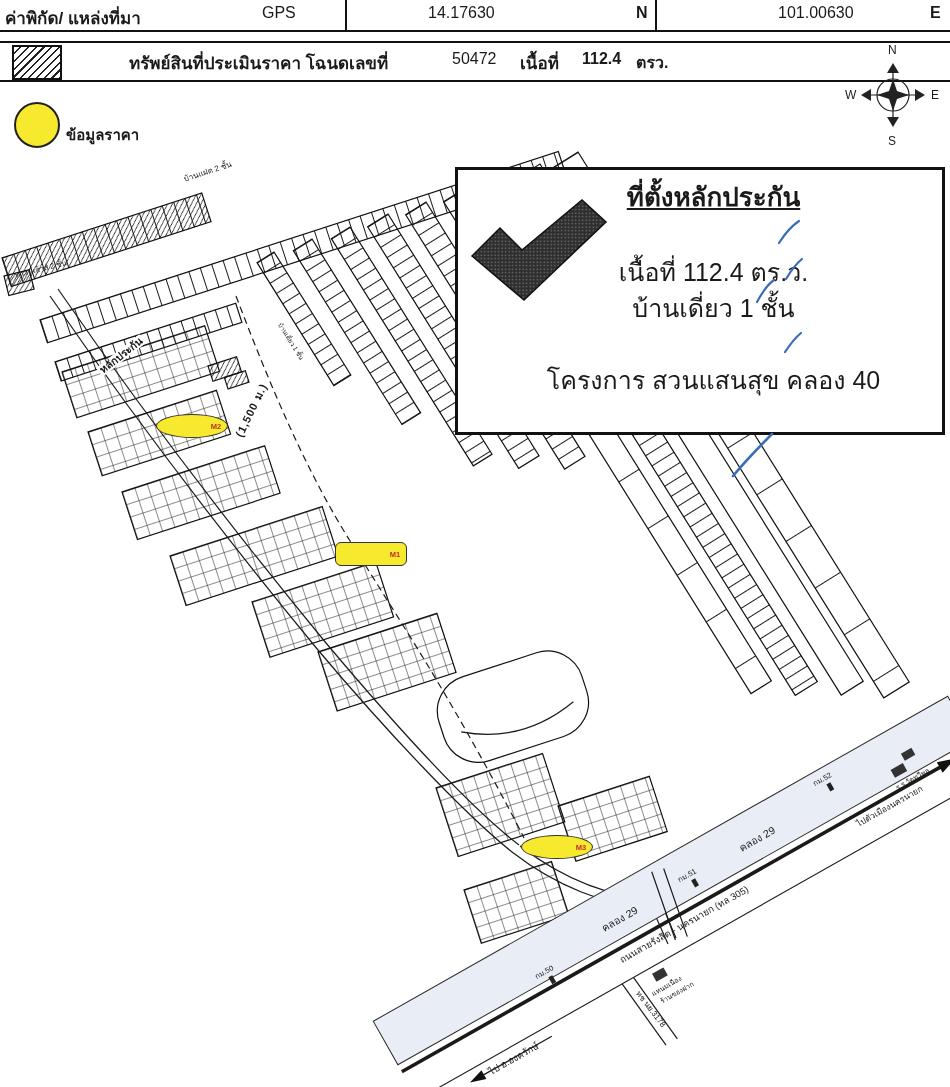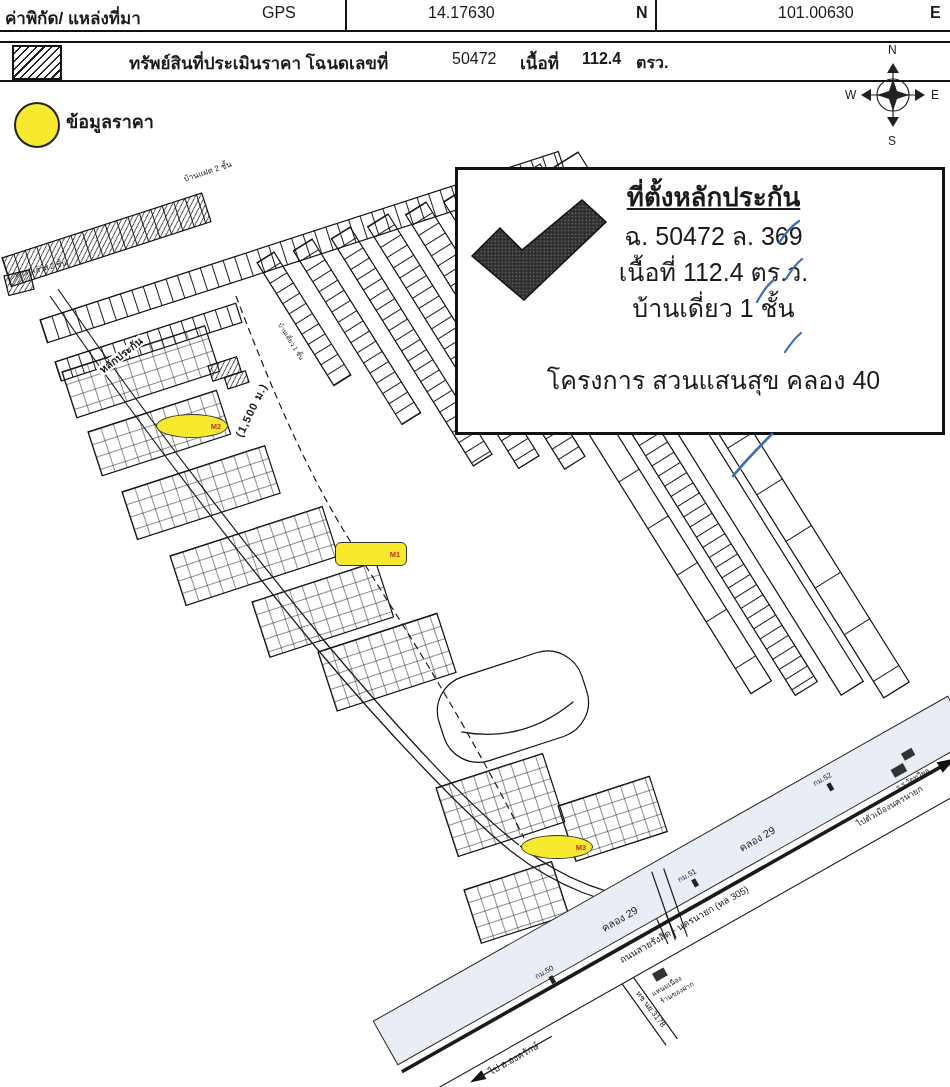--- a/index.html
+++ b/index.html
@@ -211,21 +211,21 @@
     <span class="hdr-cell b" style="left:85px;top:49px;font-size:17px;margin-left:44px;">ทรัพย์สินที่ประเมินราคา โฉนดเลขที่</span>
     <span class="hdr-cell" style="left:452px;top:50px;">50472</span>
     <span class="hdr-cell b" style="left:520px;top:49px;font-size:17px;">เนื้อที่</span>
     <span class="hdr-cell b" style="left:582px;top:50px;">112.4</span>
     <span class="hdr-cell b" style="left:636px;top:50px;">ตรว.</span>
   </div>
 
   <div class="hline" style="top:80px;width:950px;height:1.5px;"></div>
 
   <div class="ycircle" style="left:14px;top:102px;width:42px;height:42px;"></div>
-  <span class="lbl b" style="left:66px;top:113px;font-size:18px;">ข้อมูลราคา</span>
+  <span class="lbl b" style="left:66px;top:127px;font-size:15px;">ข้อมูลราคา</span>
 
   <svg width="100" height="110" style="left:843px;top:40px;">
     <g stroke="#222" fill="none" stroke-width="1.2">
       <circle cx="50" cy="55" r="16"></circle>
       <path d="M50 26 V84 M21 55 H79"></path>
     </g>
     <g fill="#222" stroke="none">
       <path d="M50 39 L54 51 L66 55 L54 59 L50 71 L46 59 L34 55 L46 51 Z"></path>
       <polygon points="50,23 44,33 56,33"></polygon>
       <polygon points="50,87 44,77 56,77"></polygon>
@@ -242,21 +242,20 @@
     <svg width="155" height="120" style="left:8px;top:28px;">
       <defs>
         <pattern id="dots2" width="3.5" height="3.5" patternUnits="userSpaceOnUse">
           <rect width="3.5" height="3.5" fill="#2e2e2e"></rect>
           <circle cx="1.2" cy="1.2" r="0.8" fill="#777"></circle>
         </pattern>
       </defs>
       <polygon points="6,58 34,30 56,52 116,2 140,24 58,102" fill="url(#dots2)" stroke="#111" stroke-width="1.5"></polygon>
     </svg>
     <div class="lg-line lg-title" style="top:6px;">ที่ตั้งหลักประกัน</div>
-    <div class="lg-line" style="top:46px;">ฉ. 50472 ล. 369</div>
     <div class="lg-line" style="top:82px;">เนื้อที่ 112.4 ตร.ว.</div>
     <div class="lg-line" style="top:118px;">บ้านเดี่ยว 1 ชั้น</div>
     <div class="lg-line" style="top:190px;">โครงการ สวนแสนสุข คลอง 40</div>
   </div>
 
   <svg width="950" height="1087" style="pointer-events:none;z-index:7;">
     <g stroke="#3a6db8" stroke-width="2.2" fill="none" stroke-linecap="round">
       <path d="M 779,243 C 786,232 793,225 799,221"></path>
       <path d="M 786,279 C 792,269 797,263 802,259"></path>
       <path d="M 757,302 C 763,291 768,284 774,280"></path>

